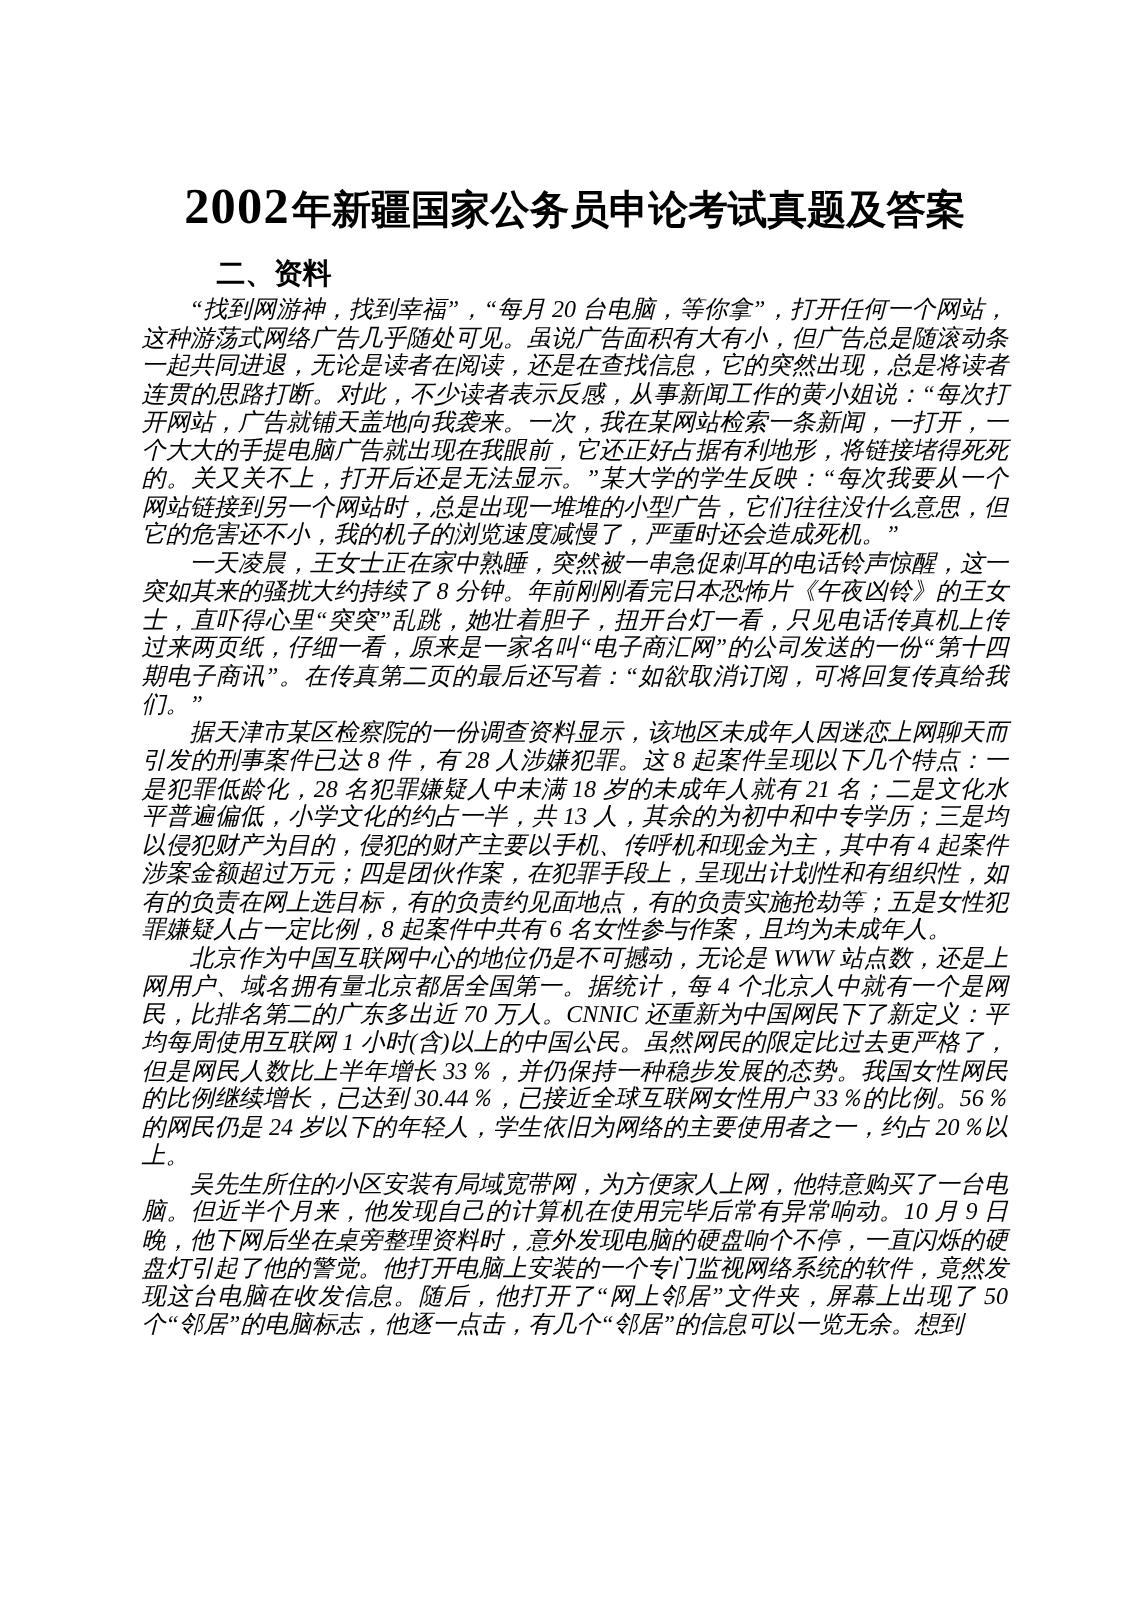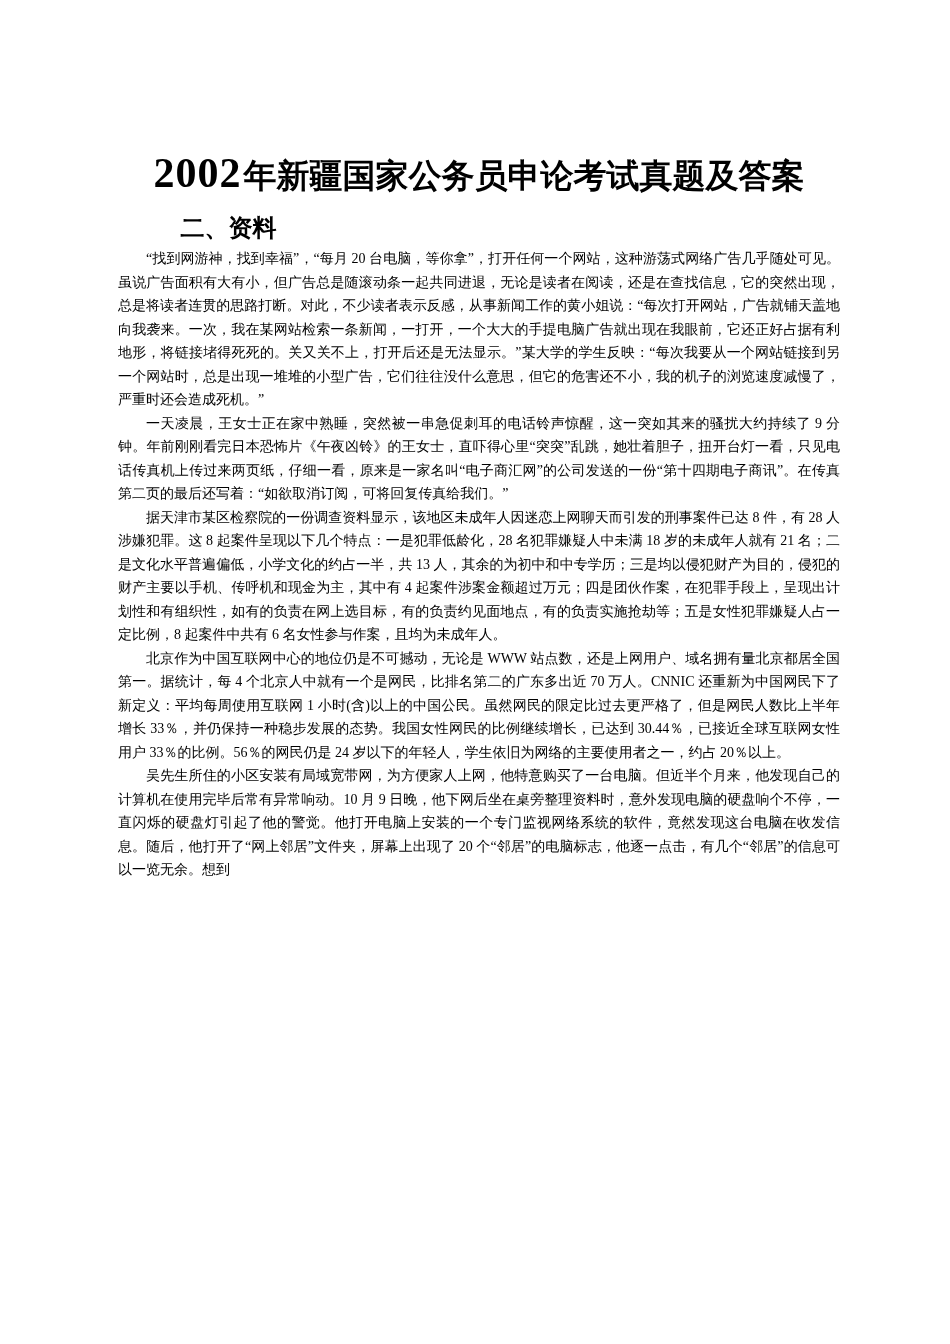--- a/index.html
+++ b/index.html
@@ -31,34 +31,35 @@
     letter-spacing: 1px;
     margin-right: 2px;
     font-family: "Liberation Serif", "DejaVu Serif", serif;
   }
   .section-heading {
     font-weight: bold;
     font-size: 24px;
     margin: 0 0 3px 2.6em;
   }
   .para {
-    font-size: 14px;
+    font-size: 20px;
     line-height: 23.5px;
     text-align: justify;
     text-indent: 2em;
     margin: 0;
     word-break: break-all;
+    font-style: italic;
   }
 </style>
 </head>
 <body>
 
 <div class="page">
   <h1 class="title"><span class="year">2002</span><span>年新疆国家公务员申论考试真题及答案</span></h1>
 
   <div class="section-heading">二、资料</div>
 
   <p class="para">“找到网游神，找到幸福”，“每月 20 台电脑，等你拿”，打开任何一个网站，这种游荡式网络广告几乎随处可见。虽说广告面积有大有小，但广告总是随滚动条一起共同进退，无论是读者在阅读，还是在查找信息，它的突然出现，总是将读者连贯的思路打断。对此，不少读者表示反感，从事新闻工作的黄小姐说：“每次打开网站，广告就铺天盖地向我袭来。一次，我在某网站检索一条新闻，一打开，一个大大的手提电脑广告就出现在我眼前，它还正好占据有利地形，将链接堵得死死的。关又关不上，打开后还是无法显示。”某大学的学生反映：“每次我要从一个网站链接到另一个网站时，总是出现一堆堆的小型广告，它们往往没什么意思，但它的危害还不小，我的机子的浏览速度减慢了，严重时还会造成死机。”</p>
-  <p class="para">一天凌晨，王女士正在家中熟睡，突然被一串急促刺耳的电话铃声惊醒，这一突如其来的骚扰大约持续了 9 分钟。年前刚刚看完日本恐怖片《午夜凶铃》的王女士，直吓得心里“突突”乱跳，她壮着胆子，扭开台灯一看，只见电话传真机上传过来两页纸，仔细一看，原来是一家名叫“电子商汇网”的公司发送的一份“第十四期电子商讯”。在传真第二页的最后还写着：“如欲取消订阅，可将回复传真给我们。”</p>
+  <p class="para">一天凌晨，王女士正在家中熟睡，突然被一串急促刺耳的电话铃声惊醒，这一突如其来的骚扰大约持续了 8 分钟。年前刚刚看完日本恐怖片《午夜凶铃》的王女士，直吓得心里“突突”乱跳，她壮着胆子，扭开台灯一看，只见电话传真机上传过来两页纸，仔细一看，原来是一家名叫“电子商汇网”的公司发送的一份“第十四期电子商讯”。在传真第二页的最后还写着：“如欲取消订阅，可将回复传真给我们。”</p>
   <p class="para">据天津市某区检察院的一份调查资料显示，该地区未成年人因迷恋上网聊天而引发的刑事案件已达 8 件，有 28 人涉嫌犯罪。这 8 起案件呈现以下几个特点：一是犯罪低龄化，28 名犯罪嫌疑人中未满 18 岁的未成年人就有 21 名；二是文化水平普遍偏低，小学文化的约占一半，共 13 人，其余的为初中和中专学历；三是均以侵犯财产为目的，侵犯的财产主要以手机、传呼机和现金为主，其中有 4 起案件涉案金额超过万元；四是团伙作案，在犯罪手段上，呈现出计划性和有组织性，如有的负责在网上选目标，有的负责约见面地点，有的负责实施抢劫等；五是女性犯罪嫌疑人占一定比例，8 起案件中共有 6 名女性参与作案，且均为未成年人。</p>
   <p class="para">北京作为中国互联网中心的地位仍是不可撼动，无论是 WWW 站点数，还是上网用户、域名拥有量北京都居全国第一。据统计，每 4 个北京人中就有一个是网民，比排名第二的广东多出近 70 万人。CNNIC 还重新为中国网民下了新定义：平均每周使用互联网 1 小时(含)以上的中国公民。虽然网民的限定比过去更严格了，但是网民人数比上半年增长 33％，并仍保持一种稳步发展的态势。我国女性网民的比例继续增长，已达到 30.44％，已接近全球互联网女性用户 33％的比例。56％的网民仍是 24 岁以下的年轻人，学生依旧为网络的主要使用者之一，约占 20％以上。</p>
-  <p class="para">吴先生所住的小区安装有局域宽带网，为方便家人上网，他特意购买了一台电脑。但近半个月来，他发现自己的计算机在使用完毕后常有异常响动。10 月 9 日晚，他下网后坐在桌旁整理资料时，意外发现电脑的硬盘响个不停，一直闪烁的硬盘灯引起了他的警觉。他打开电脑上安装的一个专门监视网络系统的软件，竟然发现这台电脑在收发信息。随后，他打开了“网上邻居”文件夹，屏幕上出现了 20 个“邻居”的电脑标志，他逐一点击，有几个“邻居”的信息可以一览无余。想到</p>
+  <p class="para">吴先生所住的小区安装有局域宽带网，为方便家人上网，他特意购买了一台电脑。但近半个月来，他发现自己的计算机在使用完毕后常有异常响动。10 月 9 日晚，他下网后坐在桌旁整理资料时，意外发现电脑的硬盘响个不停，一直闪烁的硬盘灯引起了他的警觉。他打开电脑上安装的一个专门监视网络系统的软件，竟然发现这台电脑在收发信息。随后，他打开了“网上邻居”文件夹，屏幕上出现了 50 个“邻居”的电脑标志，他逐一点击，有几个“邻居”的信息可以一览无余。想到</p>
 </div>
 
 </body></html>

